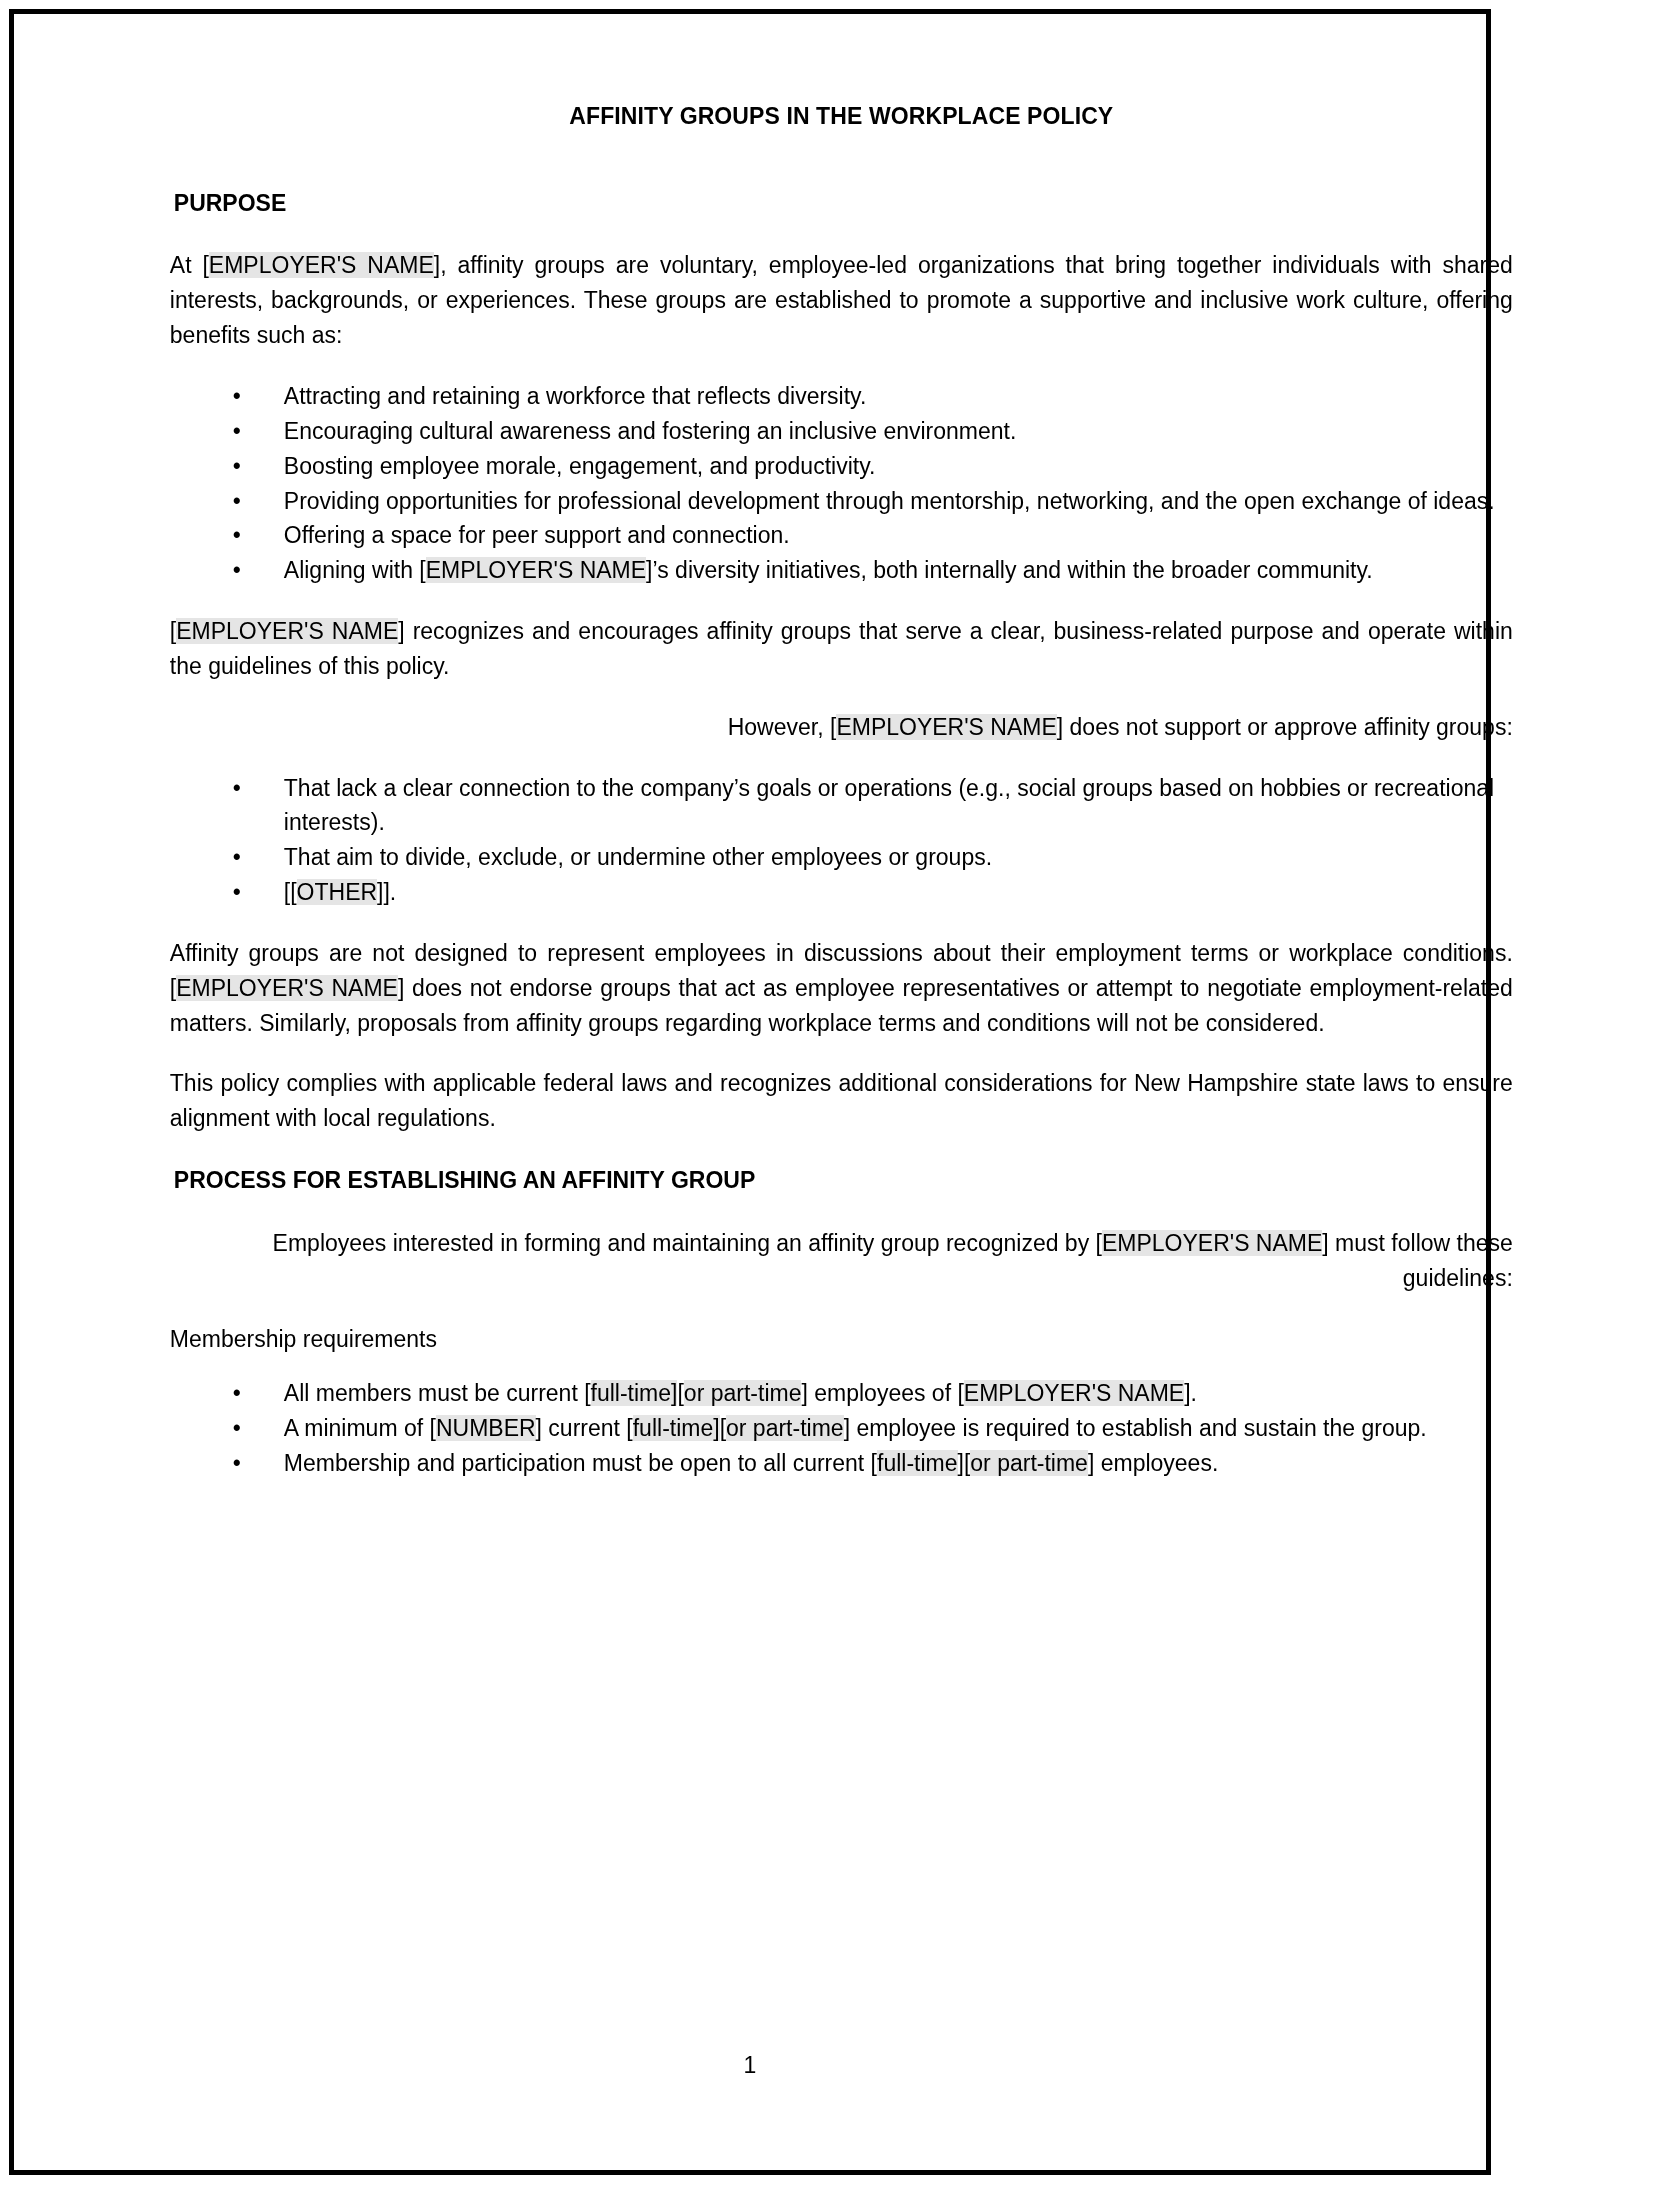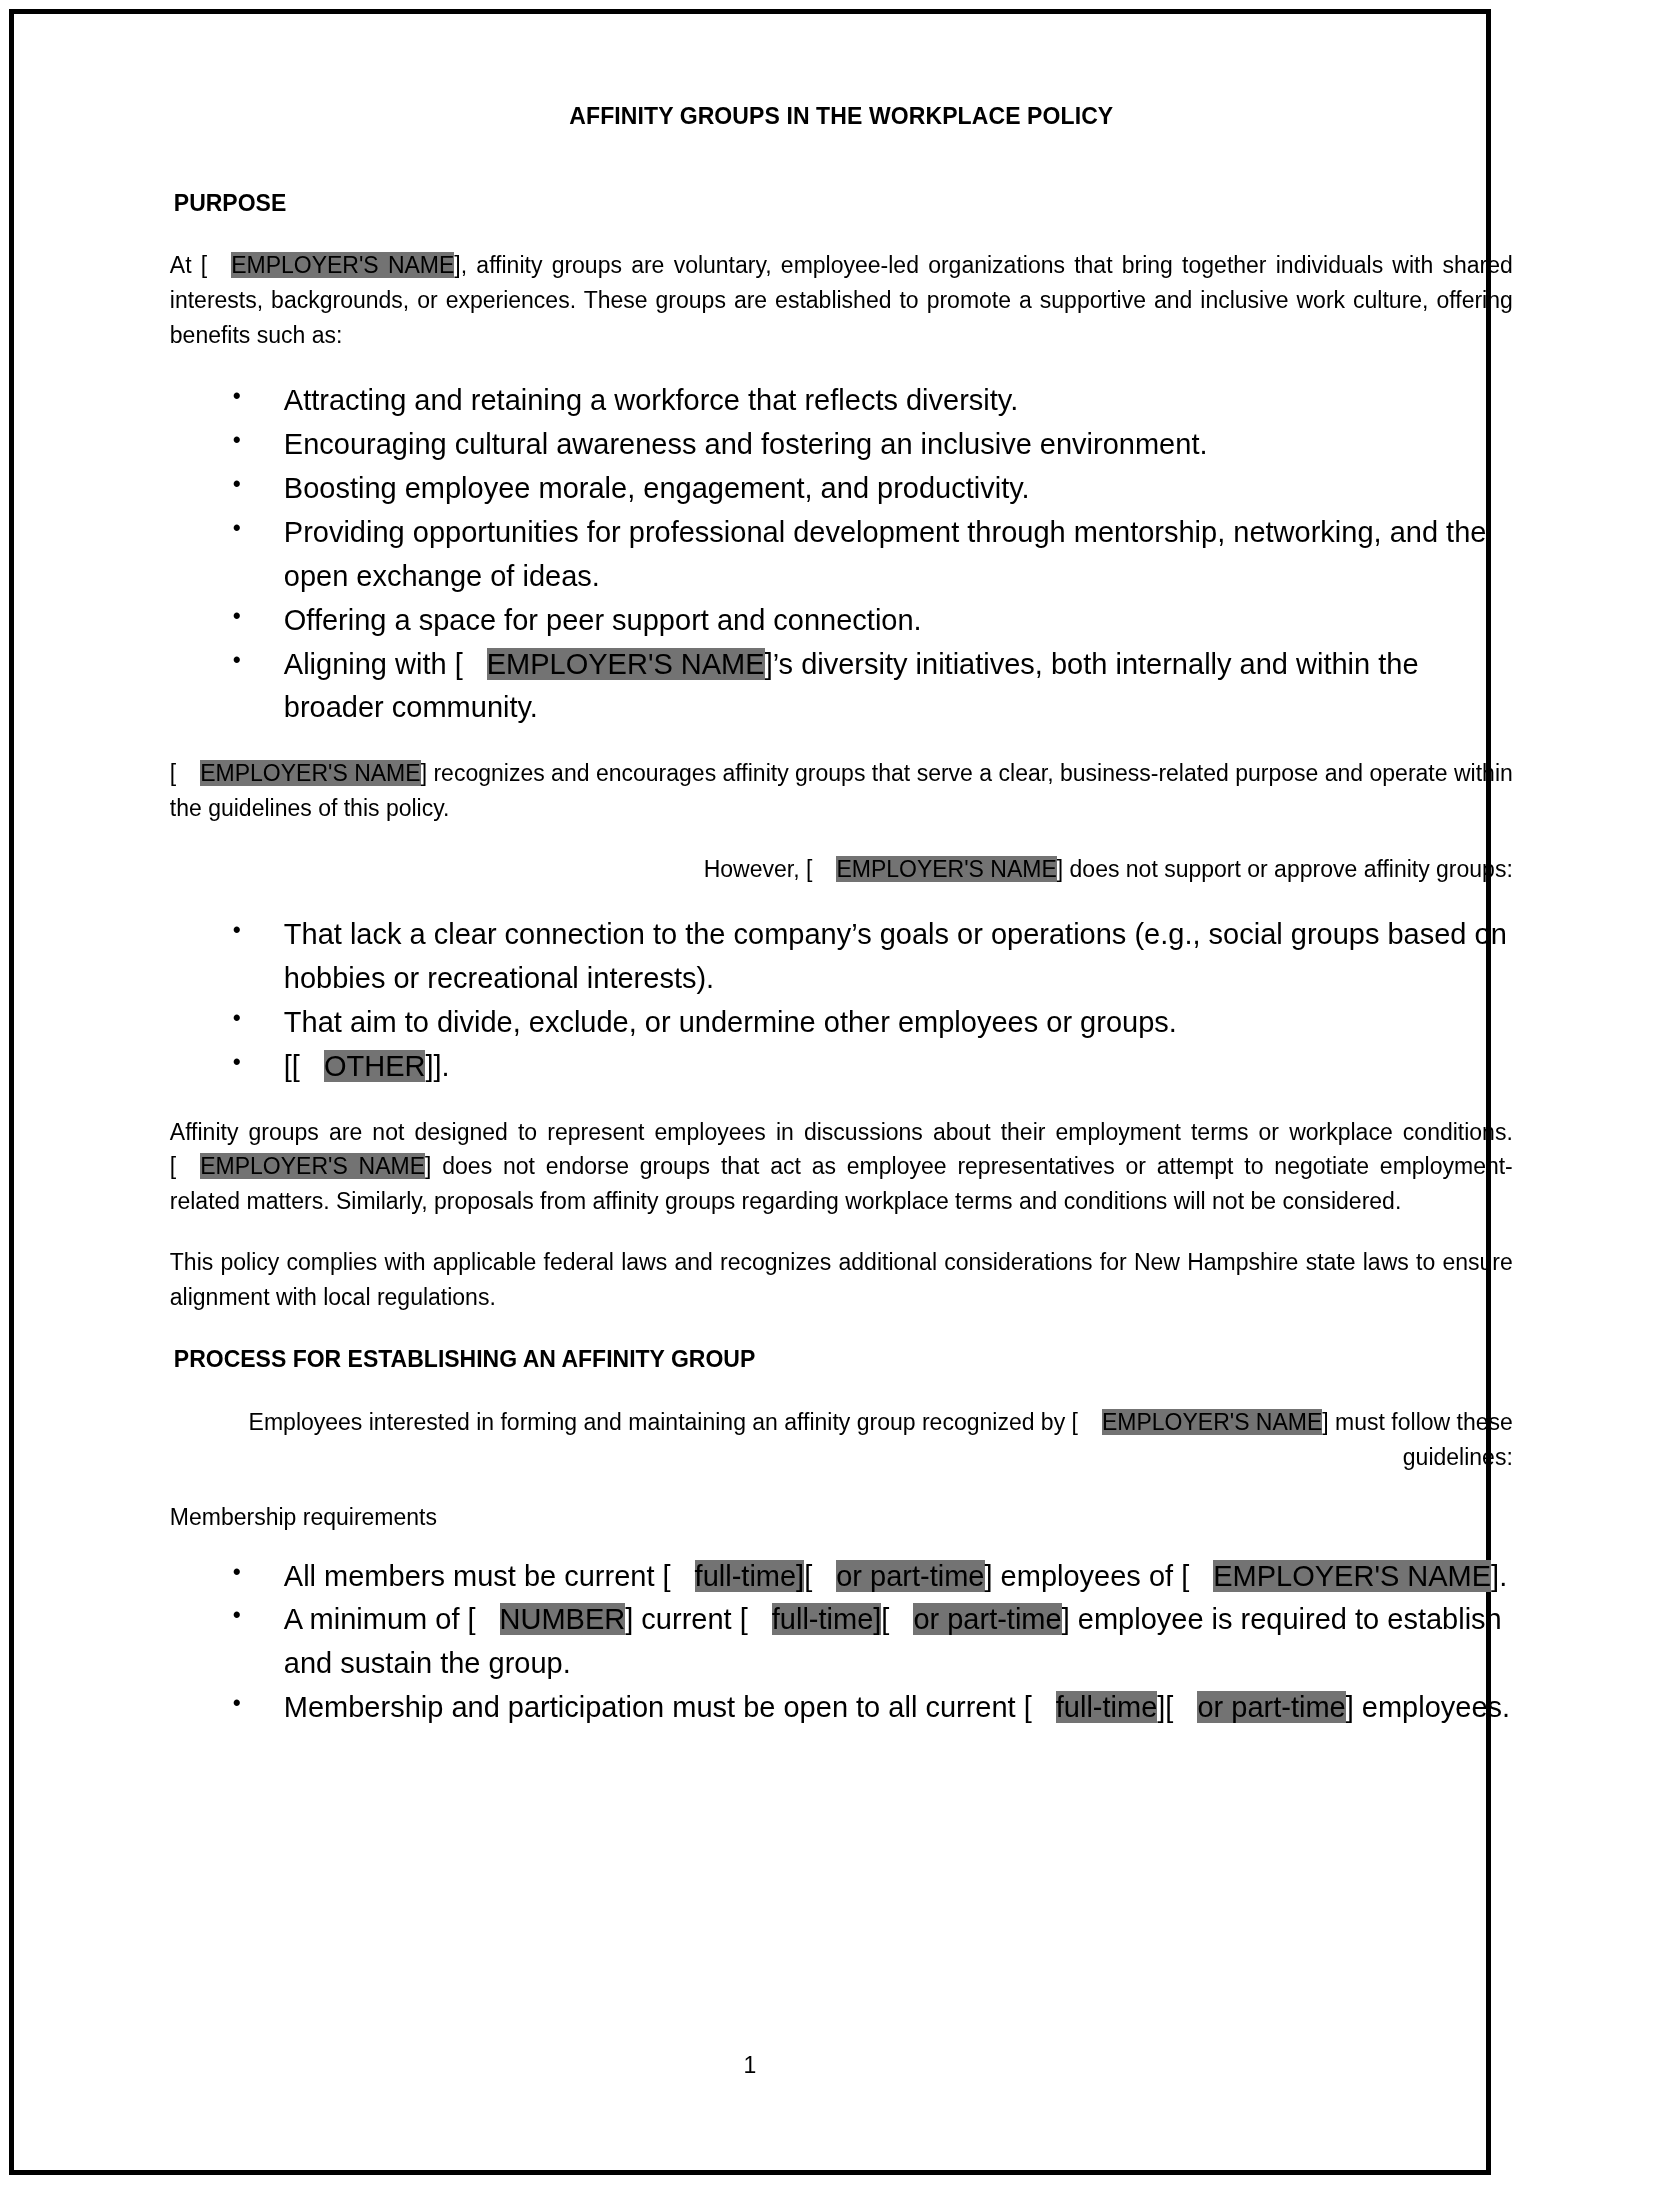--- a/index.html
+++ b/index.html
@@ -64,37 +64,36 @@
   .para-left {
     text-align: right;
   }
   ul.bullets {
     list-style: none;
     margin: 0;
     padding: 0;
   }
   ul.bullets > li {
     position: relative;
-    font-size: 29px;
+    font-size: 23px;
     line-height: 1.515;
     padding-left: 114px;
     text-align: left;
     margin: 0;
   }
   ul.bullets > li::before {
     content: "\2022";
     position: absolute;
     left: 63px;
     top: 0;
     font-size: 23px;
     line-height: 1.515;
   }
   .hl {
-    background-color: #737373;
-    margin-left: 24px;
+    background-color: #e5e5e5;
   }
   .underline {
     text-underline-offset: 2.6px;
   }
   .spacer-sm { height: 19.3px; }
   .spacer-md { height: 26px; }
   .spacer-xl { height: 54px; }
   .page-number {
     position: absolute;
     left: 0;

